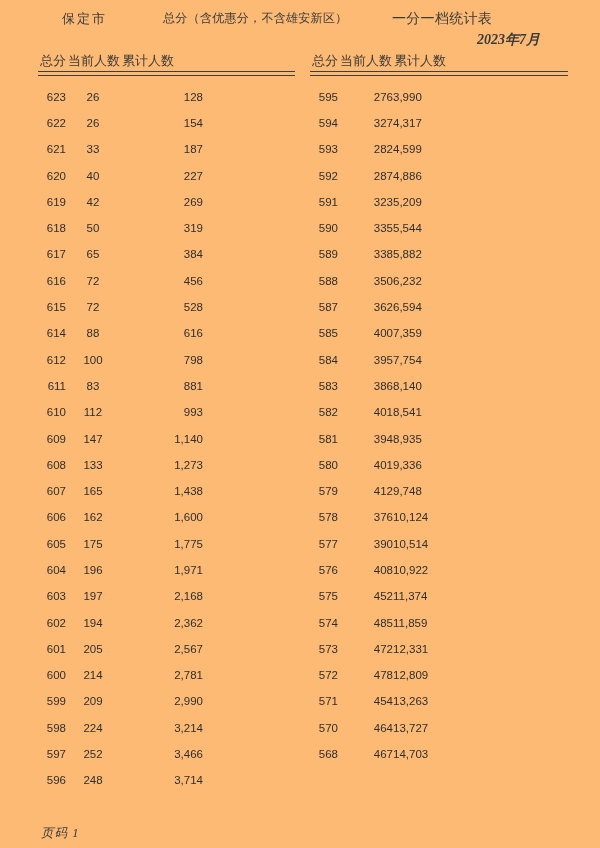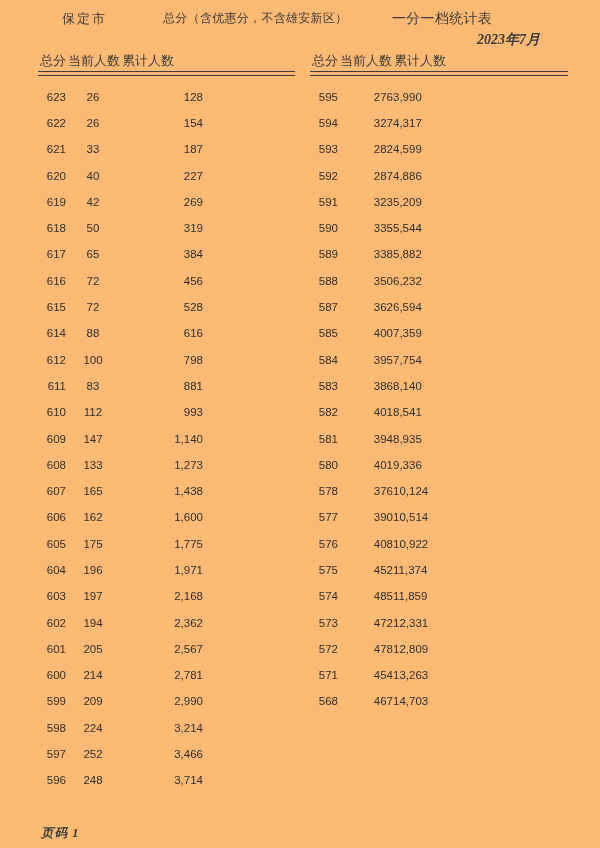--- a/index.html
+++ b/index.html
@@ -52,21 +52,21 @@
     font-size: 11.5px; color: #2e2e2e;
   }
   .trow .c0 { width: 28px; text-align: right; }
   .score-table.left  .trow .c1 { width: 54px; text-align: center; }
   .score-table.left  .trow .c2 { width: 83px; text-align: right; }
   .score-table.right .trow .c1 { width: 55px; text-align: right; }
   .score-table.right .trow .c2 { width: 80px; }
   
   .page-number {
     position: absolute; left: 41px; top: 825px;
-    font-size: 12.5px; font-style: italic; font-weight: 700;
+    font-size: 12.5px; font-style: italic; font-weight: 400;
     letter-spacing: 1px; color: #3a3a3a;
   }
 </style>
 </head>
 <body>
 
 <div class="page">
 
   <span class="region-label">保定市</span>
   <span class="scope-title">总分（含优惠分，不含雄安新区）</span>
@@ -296,20 +296,25 @@
           <span class="c0">581</span>
           <span class="c1">394</span>
           <span class="c2">8,935</span>
         </div>
         <div class="trow">
           <span class="c0">580</span>
           <span class="c1">401</span>
           <span class="c2">9,336</span>
         </div>
         <div class="trow">
+          <span class="c0">579</span>
+          <span class="c1">412</span>
+          <span class="c2">9,748</span>
+        </div>
+        <div class="trow">
           <span class="c0">578</span>
           <span class="c1">376</span>
           <span class="c2">10,124</span>
         </div>
         <div class="trow">
           <span class="c0">577</span>
           <span class="c1">390</span>
           <span class="c2">10,514</span>
         </div>
         <div class="trow">
@@ -336,20 +341,25 @@
           <span class="c0">572</span>
           <span class="c1">478</span>
           <span class="c2">12,809</span>
         </div>
         <div class="trow">
           <span class="c0">571</span>
           <span class="c1">454</span>
           <span class="c2">13,263</span>
         </div>
         <div class="trow">
+          <span class="c0">570</span>
+          <span class="c1">464</span>
+          <span class="c2">13,727</span>
+        </div>
+        <div class="trow">
           <span class="c0">568</span>
           <span class="c1">467</span>
           <span class="c2">14,703</span>
         </div>
       </div>
   </div>
 
   <span class="page-number">页码 1</span>
 
 </div>

